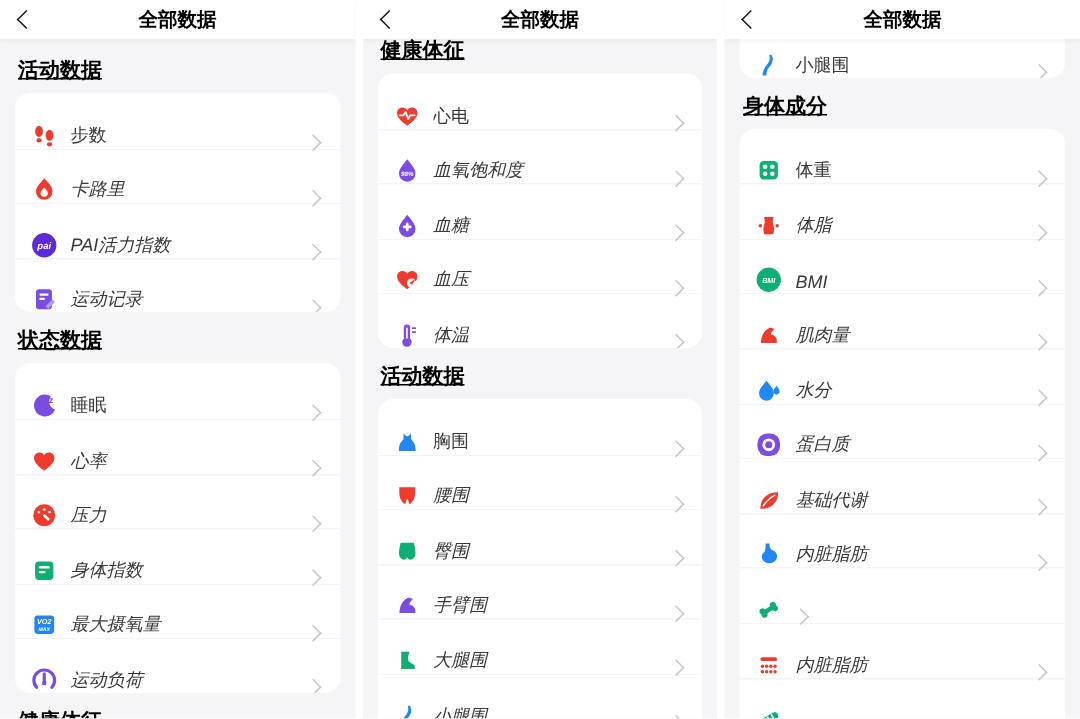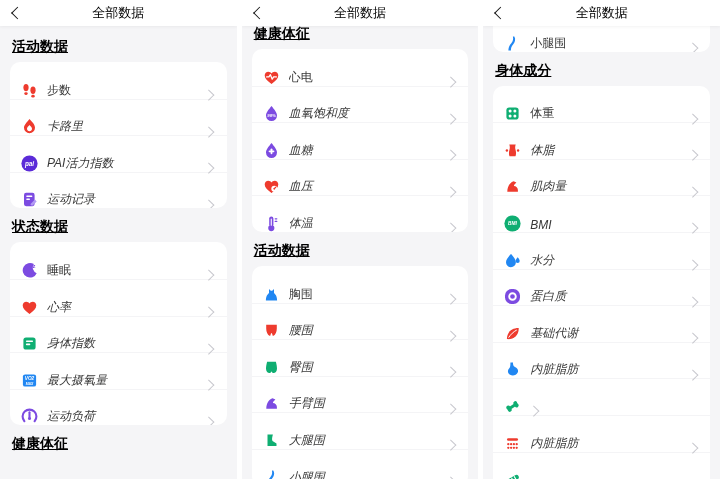--- a/index.html
+++ b/index.html
@@ -8,21 +8,21 @@
     font-family:"Liberation Sans","DejaVu Sans",sans-serif;
     -webkit-font-smoothing:antialiased;
   }
   .app{display:flex;gap:5px;width:720px;height:479px;}
   .panel{flex:1 1 0;position:relative;overflow:hidden;background:#f5f5f7;}
   .p-header{
     position:absolute;top:0;left:0;right:0;height:26px;background:#ffffff;z-index:5;
     display:flex;align-items:center;justify-content:center;
     box-shadow:0 1px 3px rgba(0,0,0,0.05);
   }
-  .p-title{font-size:13px;font-weight:normal;color:#000;line-height:26px;}
+  .p-title{font-size:13px;font-weight:bold;color:#000;line-height:26px;}
   .back{
     position:absolute;left:13px;top:50%;width:8px;height:8px;
     border-left:1.8px solid #151515;border-bottom:1.8px solid #151515;
     transform:translateY(-50%) rotate(45deg);cursor:pointer;
   }
   .content{margin-top:26px;position:relative;padding-top:12px;}
   .section + .section{margin-top:10px;}
   .sec-title{margin:0 12px 8px 12px;font-size:14px;font-weight:bold;color:#000000;line-height:16px;height:16px;text-decoration:underline;}
   .card{margin:0 10px;background:#ffffff;border-radius:10px;overflow:hidden;}
   .row{height:36.6px;display:flex;align-items:flex-end;padding:0 12px 0 11px;cursor:pointer;}
@@ -112,20 +112,33 @@
                 <svg width="17" height="17" viewBox="0 0 17 17" xmlns="http://www.w3.org/2000/svg">
                   <path d="M8.5 14.9C4.4 11.9 1.7 9.3 1.7 6.4 1.7 4.3 3.3 2.7 5.3 2.7 6.6 2.7 7.9 3.4 8.5 4.5 9.1 3.4 10.4 2.7 11.7 2.7 13.7 2.7 15.3 4.3 15.3 6.4 15.3 9.3 12.6 11.9 8.5 14.9Z" fill="#ee3b2e"></path>
                 </svg>
               </span>
               <span class="lbl">心率</span>
               <span class="chev"></span>
             </div>
             <div class="row">
               <span class="ic">
                 <svg width="17" height="17" viewBox="0 0 17 17" xmlns="http://www.w3.org/2000/svg">
+                  <circle cx="8.5" cy="8.5" r="7.3" fill="#ee3b2e"></circle>
+                  <circle cx="4.9" cy="6.4" r=".95" fill="#fff"></circle>
+                  <circle cx="8.5" cy="4.7" r=".95" fill="#fff"></circle>
+                  <circle cx="12.1" cy="6.4" r=".95" fill="#fff"></circle>
+                  <path d="M8.5 8.7 11.2 11.2" stroke="#fff" stroke-width="1.7" stroke-linecap="round"></path>
+                </svg>
+              </span>
+              <span class="lbl">压力</span>
+              <span class="chev"></span>
+            </div>
+            <div class="row">
+              <span class="ic">
+                <svg width="17" height="17" viewBox="0 0 17 17" xmlns="http://www.w3.org/2000/svg">
                   <rect x="2.4" y="2.4" width="12.2" height="12.2" rx="2.6" fill="#0fae72"></rect>
                   <rect x="4.9" y="5.4" width="7.2" height="1.6" rx=".8" fill="#fff"></rect>
                   <rect x="4.9" y="8.6" width="4.4" height="1.6" rx=".8" fill="#fff"></rect>
                 </svg>
               </span>
               <span class="lbl">身体指数</span>
               <span class="chev"></span>
             </div>
             <div class="row">
               <span class="ic">
@@ -326,34 +339,34 @@
                   <circle cx="2.9" cy="8.5" r="1.2" fill="#ee3b2e"></circle>
                   <circle cx="14.1" cy="8.5" r="1.2" fill="#ee3b2e"></circle>
                 </svg>
               </span>
               <span class="lbl">体脂</span>
               <span class="chev"></span>
             </div>
             <div class="row">
               <span class="ic">
                 <svg width="17" height="17" viewBox="0 0 17 17" xmlns="http://www.w3.org/2000/svg">
-                  <path d="M3.3 13.7C3.3 8.2 6.1 4.5 9.6 3.3L12.4 4.4C11.1 5.6 9.9 6.7 9.9 8.1 12.1 8.1 13.9 9.9 13.9 12.1V13.7Z" fill="#ee3b2e"></path>
-                </svg>
-              </span>
-              <span class="lbl">肌肉量</span>
-              <span class="chev"></span>
-            </div>
-            <div class="row">
-              <span class="ic">
-                <svg width="17" height="17" viewBox="0 0 17 17" xmlns="http://www.w3.org/2000/svg">
                   <circle cx="8.5" cy="8.5" r="8.1" fill="#0fae72"></circle>
                   <text x="8.5" y="10.4" font-size="4.8" font-weight="700" fill="#fff" text-anchor="middle">BMI</text>
                 </svg>
               </span>
               <span class="lbl">BMI</span>
+              <span class="chev"></span>
+            </div>
+            <div class="row">
+              <span class="ic">
+                <svg width="17" height="17" viewBox="0 0 17 17" xmlns="http://www.w3.org/2000/svg">
+                  <path d="M3.3 13.7C3.3 8.2 6.1 4.5 9.6 3.3L12.4 4.4C11.1 5.6 9.9 6.7 9.9 8.1 12.1 8.1 13.9 9.9 13.9 12.1V13.7Z" fill="#ee3b2e"></path>
+                </svg>
+              </span>
+              <span class="lbl">肌肉量</span>
               <span class="chev"></span>
             </div>
             <div class="row">
               <span class="ic">
                 <svg width="17" height="17" viewBox="0 0 17 17" xmlns="http://www.w3.org/2000/svg">
                   <path d="M7 1.8C9.6 5.1 11.9 7.4 11.9 10.2A4.95 4.95 0 0 1 2 10.2C2 7.4 4.4 5.1 7 1.8Z" fill="#2187f2"></path>
                   <path d="M13.7 5.2C14.9 6.8 15.7 7.8 15.7 8.9A2.05 2.05 0 0 1 11.6 8.9C11.6 7.8 12.5 6.8 13.7 5.2Z" fill="#2187f2"></path>
                 </svg>
               </span>
               <span class="lbl">水分</span>

